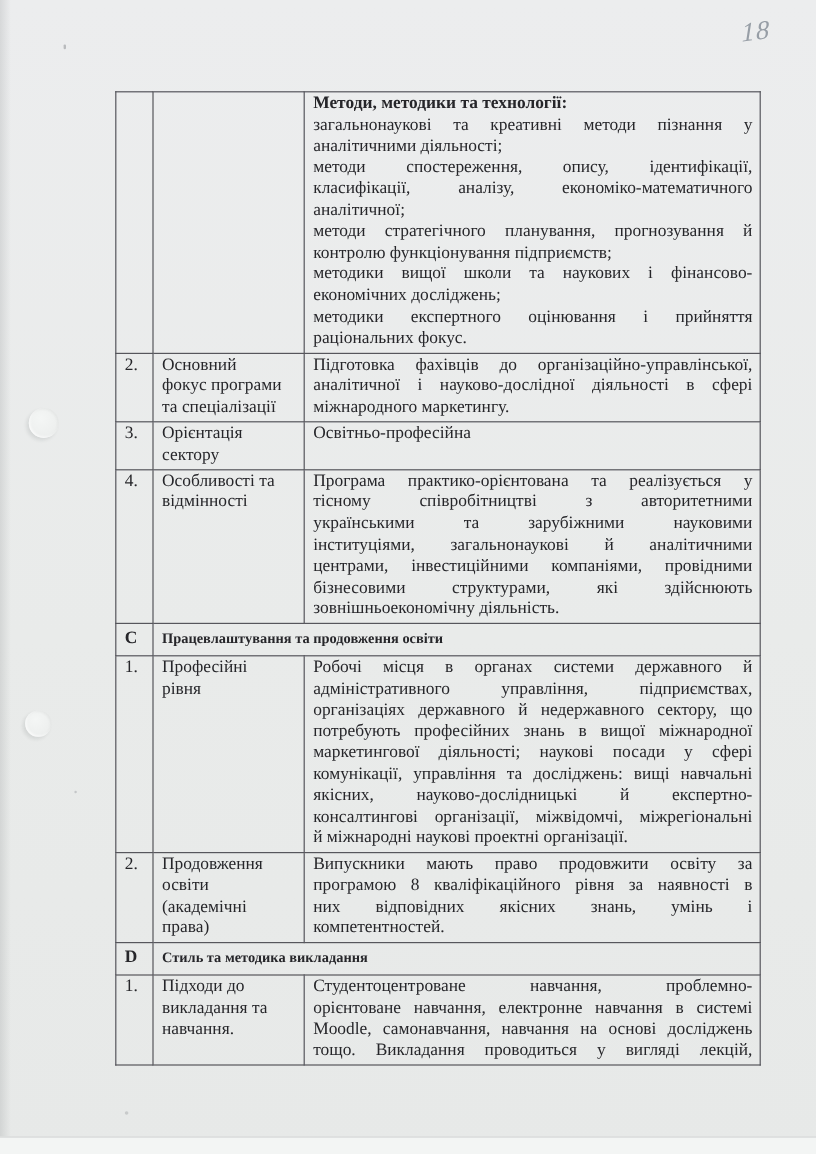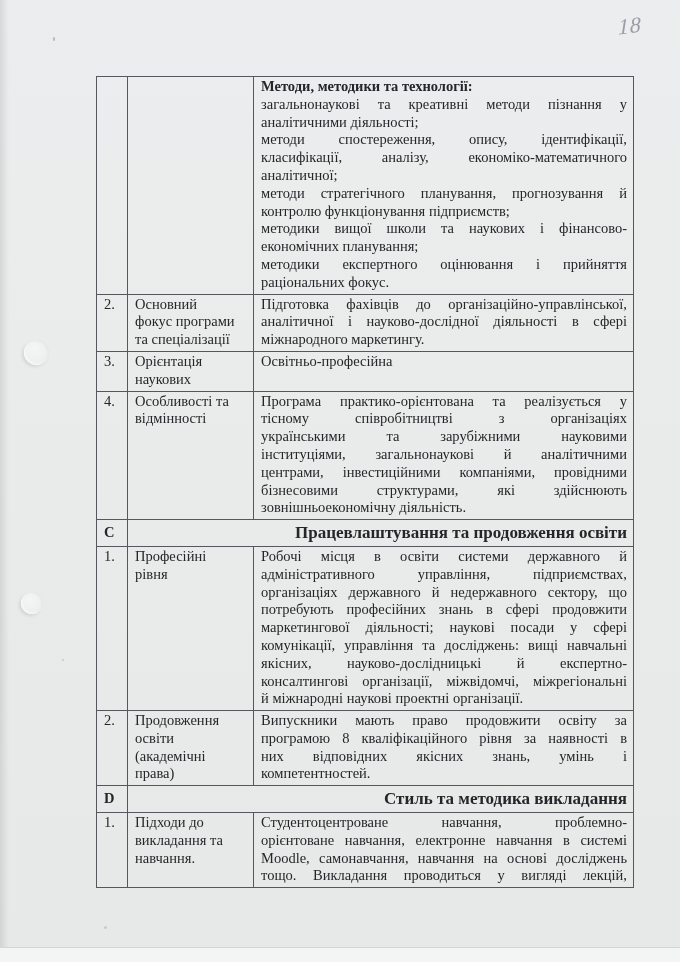--- a/index.html
+++ b/index.html
@@ -59,21 +59,21 @@
   td.num{padding-left:7px;}
   td.label{white-space:pre-line;}
   .para{margin:0;}
   .jline{text-align:justify;text-align-last:justify;}
   .jline.last{text-align-last:left;}
   .para.bold{font-weight:bold;}
   tr.section-row td{
     font-weight:bold;
     padding-top:4px;padding-bottom:4px;
   }
-  tr.section-row td.section-title{text-align:right;font-size:17px;}
+  tr.section-row td.section-title{text-align:left;font-size:12px;}
 </style>
 </head>
 <body>
 
 <div class="page">
   <div class="left-edge"></div>
   <div class="hole hole-1"></div>
   <div class="hole hole-2"></div>
   <div class="speck speck-1"></div>
   <div class="speck speck-2"></div>
@@ -103,21 +103,21 @@
               <div class="jline">методи спостереження, опису, ідентифікації,</div>
               <div class="jline">класифікації, аналізу, економіко-математичного</div>
               <div class="jline last">аналітичної;</div>
             </div>
             <div class="para">
               <div class="jline">методи стратегічного планування, прогнозування й</div>
               <div class="jline last">контролю функціонування підприємств;</div>
             </div>
             <div class="para">
               <div class="jline">методики вищої школи та наукових і фінансово-</div>
-              <div class="jline last">економічних планування;</div>
+              <div class="jline last">економічних досліджень;</div>
             </div>
             <div class="para">
               <div class="jline">методики експертного оцінювання і прийняття</div>
               <div class="jline last">раціональних фокус.</div>
             </div>
           </td>
         </tr>
         <tr>
           <td class="num">2.</td>
           <td class="label">Основний
@@ -127,57 +127,57 @@
             <div class="para">
               <div class="jline">Підготовка фахівців до організаційно-управлінської,</div>
               <div class="jline">аналітичної і науково-дослідної діяльності в сфері</div>
               <div class="jline last">міжнародного маркетингу.</div>
             </div>
           </td>
         </tr>
         <tr>
           <td class="num">3.</td>
           <td class="label">Орієнтація
-наукових</td>
+сектору</td>
           <td class="content">
             <div class="para">
               <div class="jline last">Освітньо-професійна</div>
             </div>
           </td>
         </tr>
         <tr>
           <td class="num">4.</td>
           <td class="label">Особливості та
 відмінності</td>
           <td class="content">
             <div class="para">
               <div class="jline">Програма практико-орієнтована та реалізується у</div>
-              <div class="jline">тісному співробітництві з організаціях</div>
+              <div class="jline">тісному співробітництві з авторитетними</div>
               <div class="jline">українськими та зарубіжними науковими</div>
               <div class="jline">інституціями, загальнонаукові й аналітичними</div>
               <div class="jline">центрами, інвестиційними компаніями, провідними</div>
               <div class="jline">бізнесовими структурами, які здійснюють</div>
               <div class="jline last">зовнішньоекономічну діяльність.</div>
             </div>
           </td>
         </tr>
         <tr class="section-row">
           <td class="num">C</td>
           <td class="section-title" colspan="2">Працевлаштування та продовження освіти</td>
         </tr>
         <tr>
           <td class="num">1.</td>
           <td class="label">Професійні
 рівня</td>
           <td class="content">
             <div class="para">
-              <div class="jline">Робочі місця в освіти системи державного й</div>
+              <div class="jline">Робочі місця в органах системи державного й</div>
               <div class="jline">адміністративного управління, підприємствах,</div>
               <div class="jline">організаціях державного й недержавного сектору, що</div>
-              <div class="jline">потребують професійних знань в сфері продовжити</div>
+              <div class="jline">потребують професійних знань в вищої міжнародної</div>
               <div class="jline">маркетингової діяльності; наукові посади у сфері</div>
               <div class="jline">комунікації, управління та досліджень: вищі навчальні</div>
               <div class="jline">якісних, науково-дослідницькі й експертно-</div>
               <div class="jline">консалтингові організації, міжвідомчі, міжрегіональні</div>
               <div class="jline last">й міжнародні наукові проектні організації.</div>
             </div>
           </td>
         </tr>
         <tr>
           <td class="num">2.</td>

